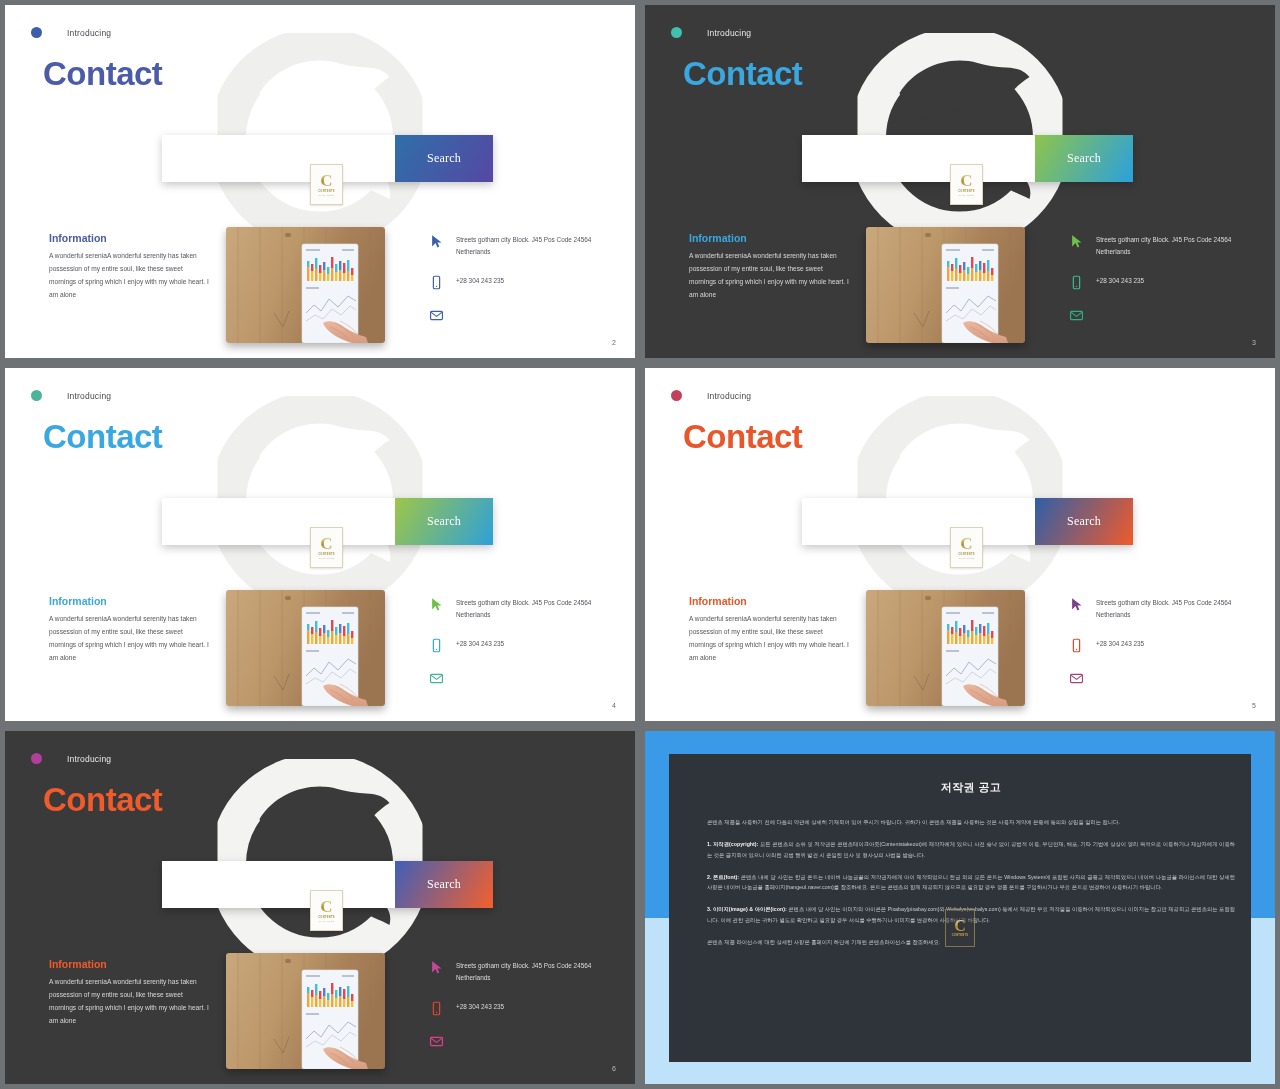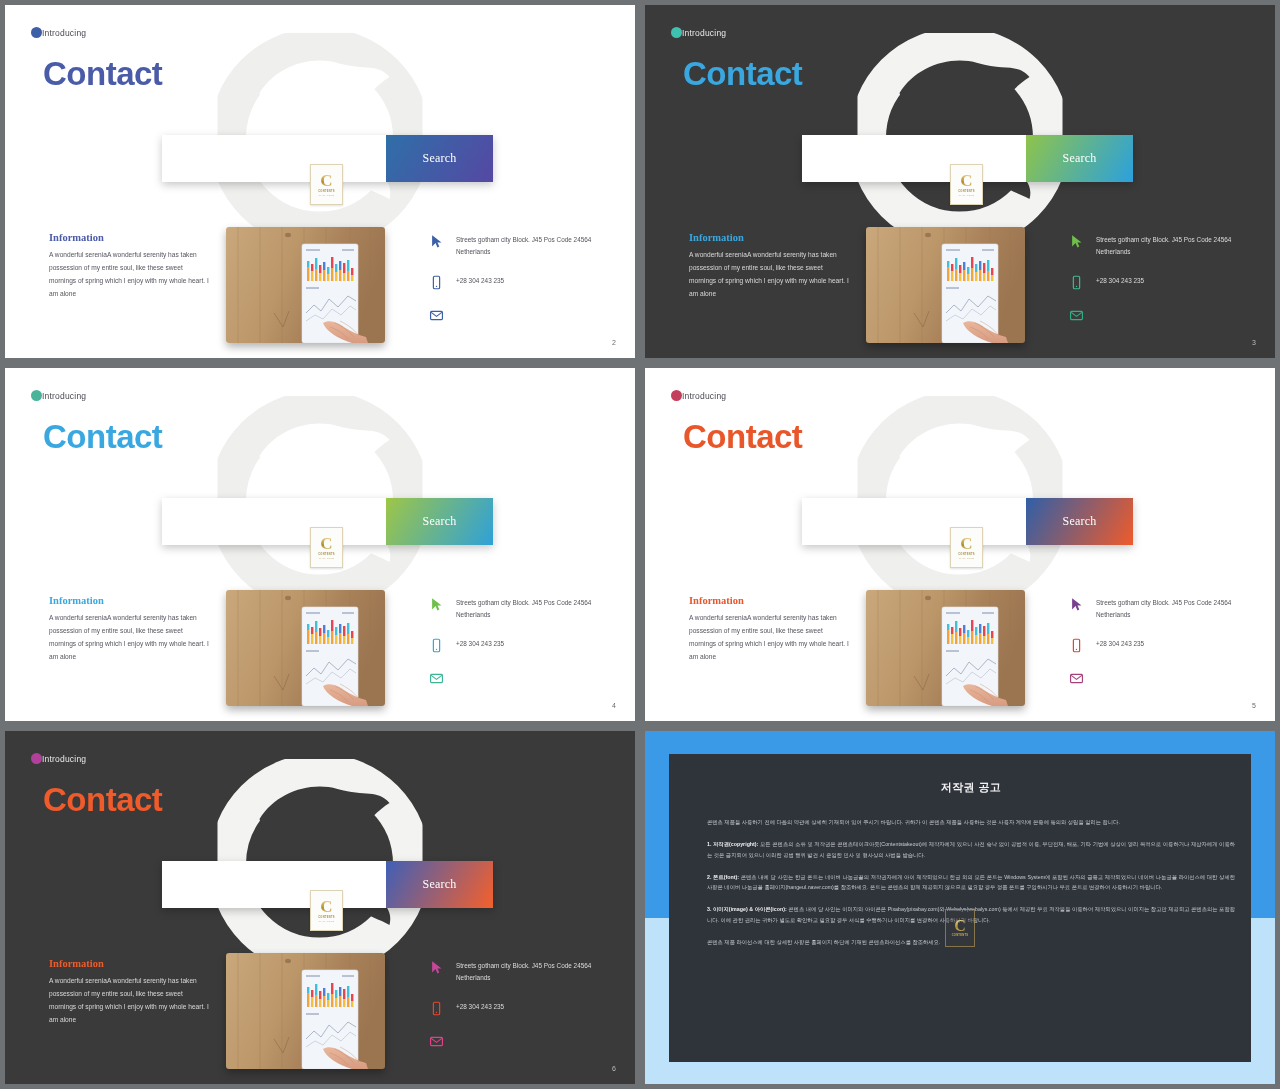--- a/index.html
+++ b/index.html
@@ -31,21 +31,21 @@
     left: 50%; top: 8%;
     transform: translateX(-50%);
     width: 205px; height: 250px;
     pointer-events: none;
   }
   .wm svg { width: 100%; height: 100%; display: block; }
 
   
   .badge-row {
     position: absolute; left: 26px; top: 22px;
-    display: flex; align-items: center; gap: 0;
+    display: flex; align-items: center; gap: 25px;
   }
   .badge-dot {
     width: 11px; height: 11px; border-radius: 50%;
     display: block;
   }
   .badge-label { font-size: 8.5px; letter-spacing: .2px; }
   .light .badge-label { color: #4a4a52; }
   .dark  .badge-label { color: #e8e8e8; }
 
   
@@ -66,21 +66,21 @@
   .search-input {
     flex: 1 1 auto;
     background: #ffffff;
     border: none;
     font-size: 10px;
     padding: 0 10px;
     color: #555;
     font-family: "Liberation Sans", sans-serif;
   }
   .search-btn {
-    width: 107px;
+    width: 98px;
     border: none;
     color: #fff;
     font-size: 12px;
     font-family: "Liberation Serif", serif;
     letter-spacing: .2px;
     cursor: pointer;
   }
 
   
   .logo-card {
@@ -106,21 +106,21 @@
     font-weight: 700;
   }
   .logo-sub2 { font-size: 2.2px; letter-spacing: .4px; color: #c0ab72; }
 
   
   .info {
     position: absolute; left: 44px; top: 227px; width: 160px;
   }
   .info-title {
     font-size: 10.5px; font-weight: 700; margin-bottom: 6px;
-    font-family: Liberation Serif, serif;
+    font-family: Liberation Sans, sans-serif;
   }
   .info-body { font-size: 6.6px; line-height: 1.95; }
   .light .info-body { color: #55555f; }
   .dark  .info-body { color: #d8d8d8; }
 
   
   .photo {
     position: absolute; left: 221px; top: 222px;
     width: 159px; height: 116px;
     border-radius: 3px;

